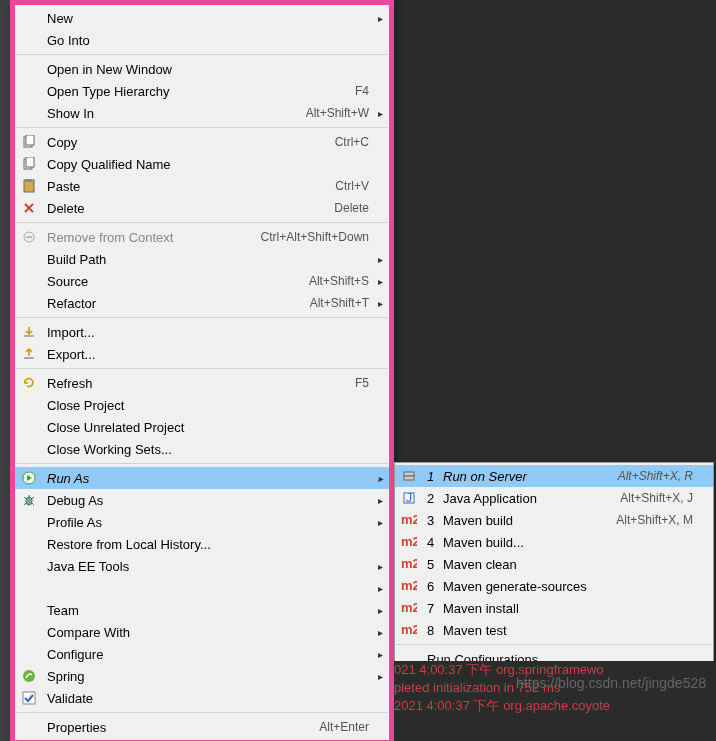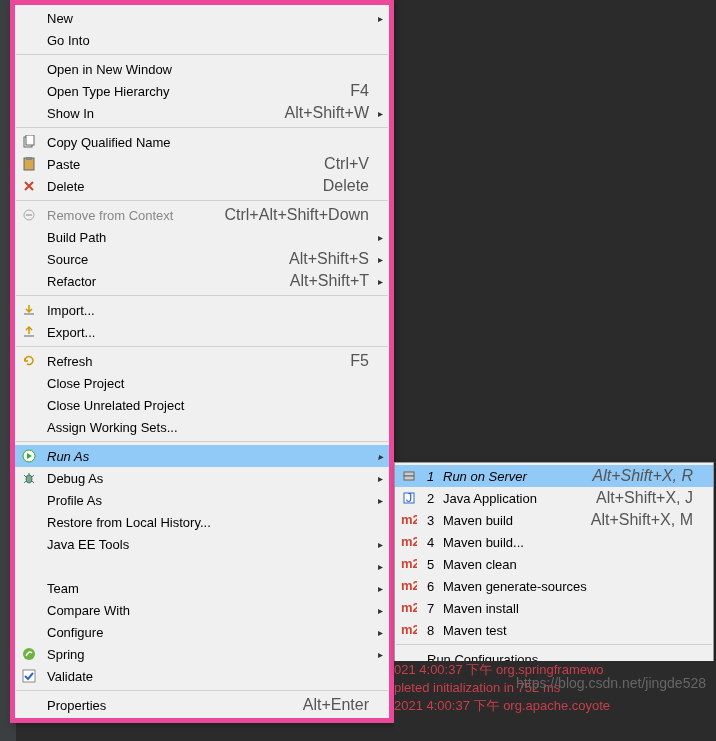--- a/index.html
+++ b/index.html
@@ -14,21 +14,21 @@
 .editor .pkg { color: #a9b7c6; }
 .sidebar-icons { position: absolute; left: 0; top: 0; width: 16px; height: 100%; background: #3c3f41; }
 .context-menu { position: absolute; left: 10px; top: 0; width: 384px; background: #f0f0f0; border: 5px solid #ec4899; box-shadow: 2px 2px 6px rgba(0,0,0,0.3); padding: 2px 0; }
 .submenu { position: absolute; left: 394px; top: 462px; width: 320px; background: #f0f0f0; border: 1px solid #999; box-shadow: 2px 2px 6px rgba(0,0,0,0.3); padding: 2px 0; }
 .menu-item { display: flex; align-items: center; height: 22px; padding: 0 20px 0 4px; cursor: default; position: relative; }
 .menu-item:hover, .menu-item.highlighted { background: #91c9f7; font-style: italic; }
 .menu-item.disabled { color: #888; }
 .menu-icon { width: 20px; height: 16px; display: flex; align-items: center; justify-content: center; margin-right: 8px; flex-shrink: 0; }
 .menu-label { flex: 1; color: #000; }
 .menu-item.disabled .menu-label { color: #888; }
-.menu-shortcut { color: #555; font-size: 16px; margin-left: auto; }
+.menu-shortcut { color: #555; font-size: 12px; margin-left: auto; }
 .menu-arrow { position: absolute; right: 6px; color: #333; font-size: 10px; }
 .menu-sep { height: 1px; background: #d0d0d0; margin: 3px 1px; }
 .submenu .menu-num { width: 12px; margin-right: 4px; color: #000; }
 .console { position: absolute; bottom: 0; left: 394px; right: 0; height: 80px; background: #2b2b2b; font-family: Consolas, monospace; font-size: 13px; line-height: 18px; color: #c93e4a; overflow: hidden; }
 .watermark { position: absolute; bottom: 50px; right: 10px; color: #666; font-size: 14px; font-family: sans-serif; text-align: center; }
 svg { display: block; }
 </style>
 </head>
 <body>
 
@@ -73,20 +73,30 @@
       <span class="menu-arrow">▸</span>
     </div>
     <div class="menu-sep"></div>
     <div class="menu-item">
       <span class="menu-icon">
         <svg width="14" height="14" viewBox="0 0 14 14">
           <rect x="2" y="2" width="8" height="10" fill="none" stroke="#666" stroke-width="1"></rect>
           <rect x="4" y="0" width="8" height="10" fill="#fff" stroke="#666" stroke-width="1"></rect>
         </svg>
       </span>
+      <span class="menu-label">Copy</span>
+      <span class="menu-shortcut">Ctrl+C</span>
+    </div>
+    <div class="menu-item">
+      <span class="menu-icon">
+        <svg width="14" height="14" viewBox="0 0 14 14">
+          <rect x="2" y="2" width="8" height="10" fill="none" stroke="#666" stroke-width="1"></rect>
+          <rect x="4" y="0" width="8" height="10" fill="#fff" stroke="#666" stroke-width="1"></rect>
+        </svg>
+      </span>
       <span class="menu-label">Copy Qualified Name</span>
     </div>
     <div class="menu-item">
       <span class="menu-icon">
         <svg width="14" height="14" viewBox="0 0 14 14">
           <rect x="2" y="1" width="10" height="12" fill="#d4a850" stroke="#666"></rect>
           <rect x="4" y="0" width="6" height="3" fill="#888"></rect>
         </svg>
       </span>
       <span class="menu-label">Paste</span>
@@ -162,21 +172,21 @@
     <div class="menu-item">
       <span class="menu-icon"></span>
       <span class="menu-label">Close Project</span>
     </div>
     <div class="menu-item">
       <span class="menu-icon"></span>
       <span class="menu-label">Close Unrelated Project</span>
     </div>
     <div class="menu-item">
       <span class="menu-icon"></span>
-      <span class="menu-label">Assign Working Sets...</span>
+      <span class="menu-label">Close Working Sets...</span>
     </div>
     <div class="menu-sep"></div>
     <div class="menu-item highlighted">
       <span class="menu-icon">
         <svg width="14" height="14" viewBox="0 0 14 14">
           <circle cx="7" cy="7" r="6" fill="#fff" stroke="#3a3"></circle>
           <path d="M5 4 L10 7 L5 10 Z" fill="#3a3"></path>
         </svg>
       </span>
       <span class="menu-label">Run As</span>

